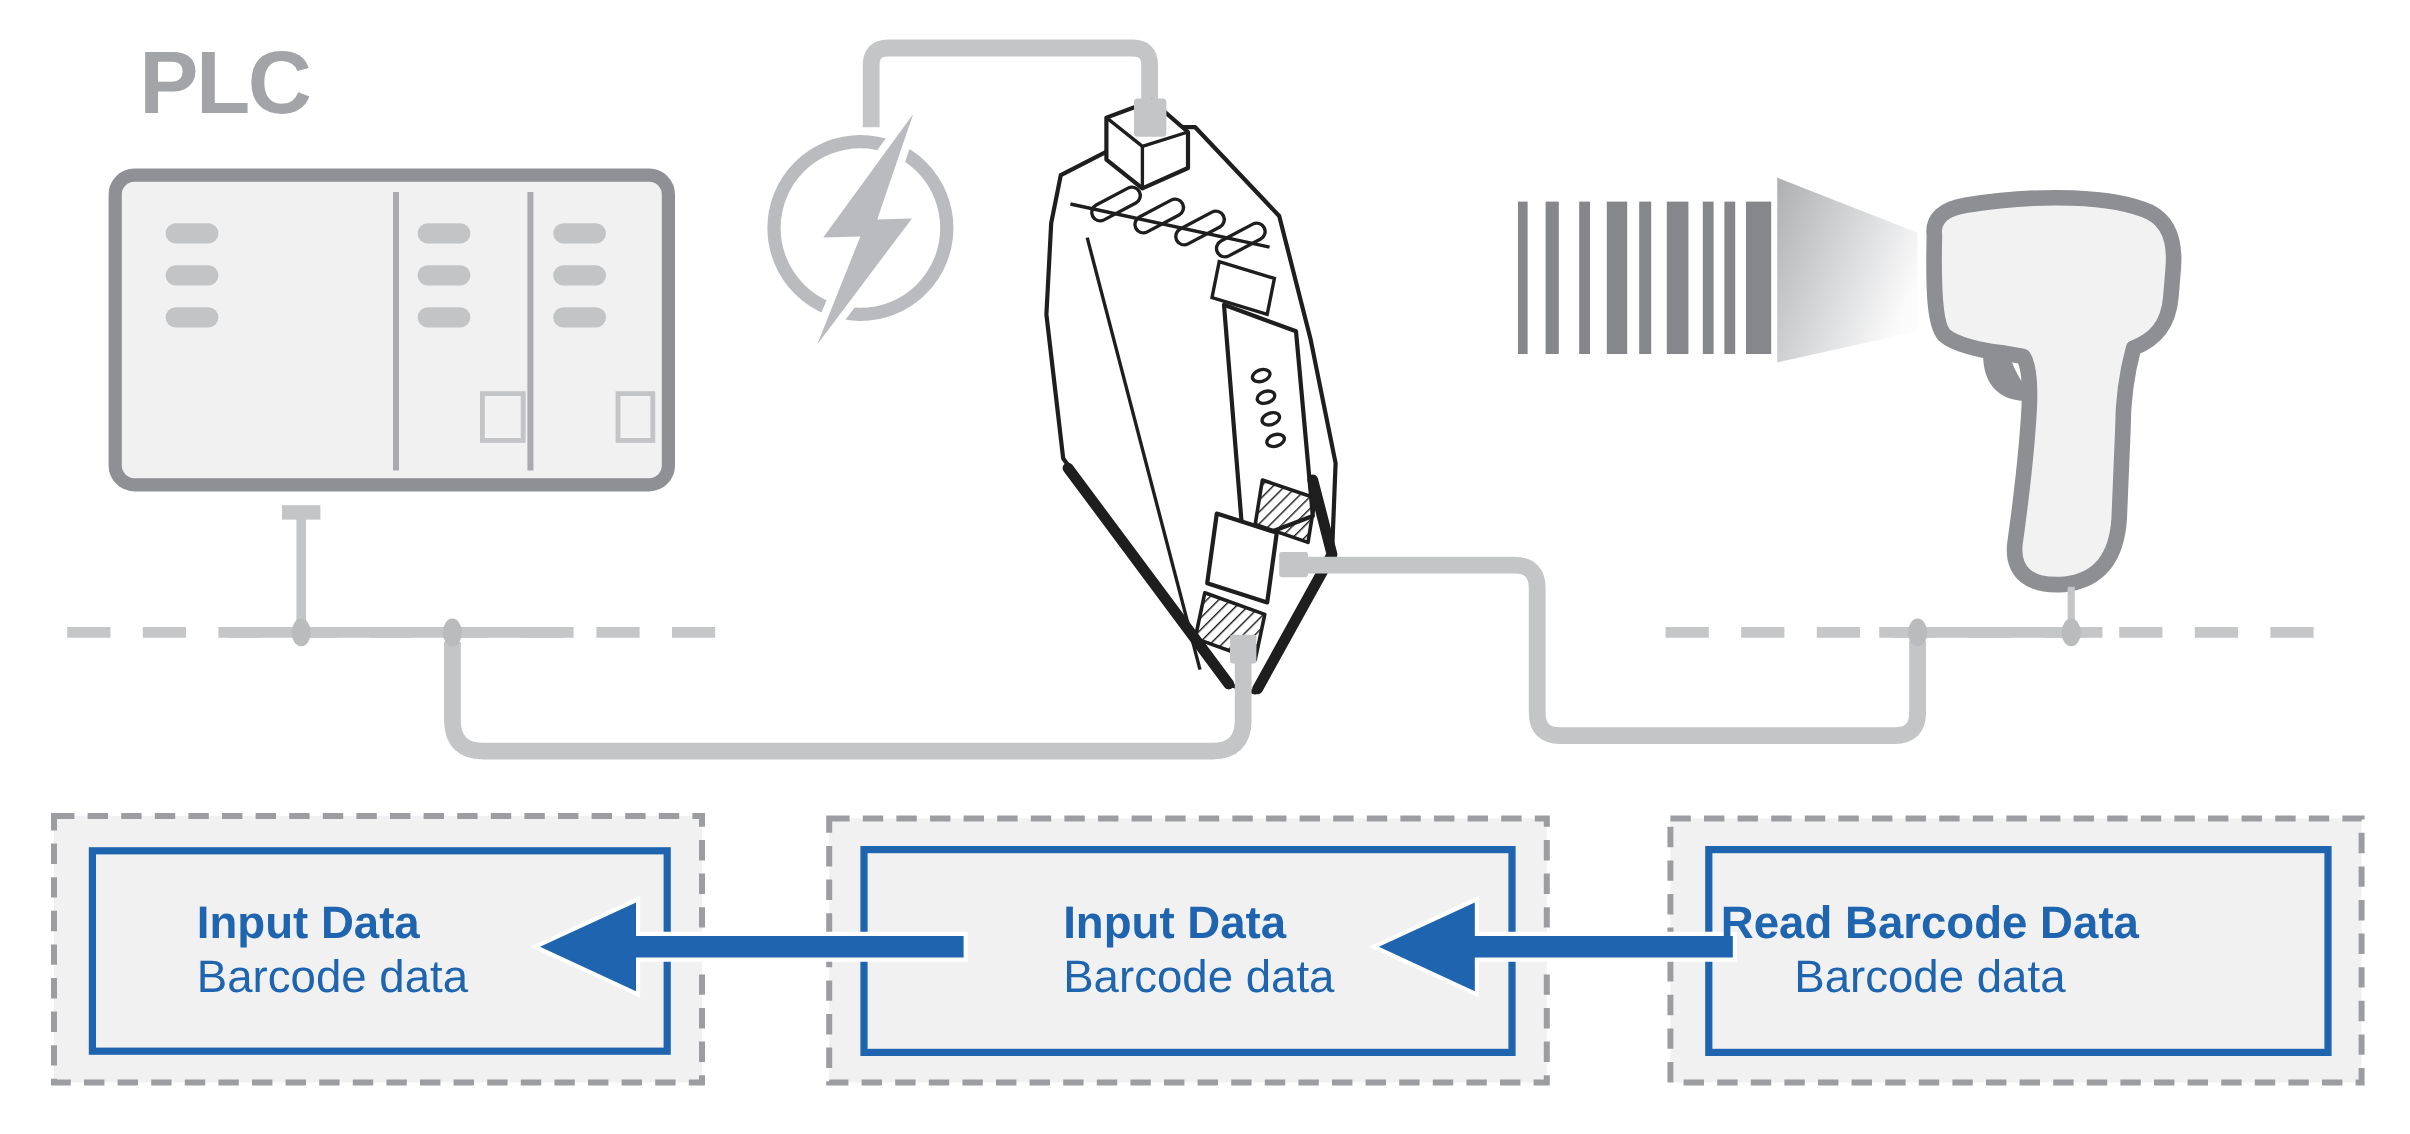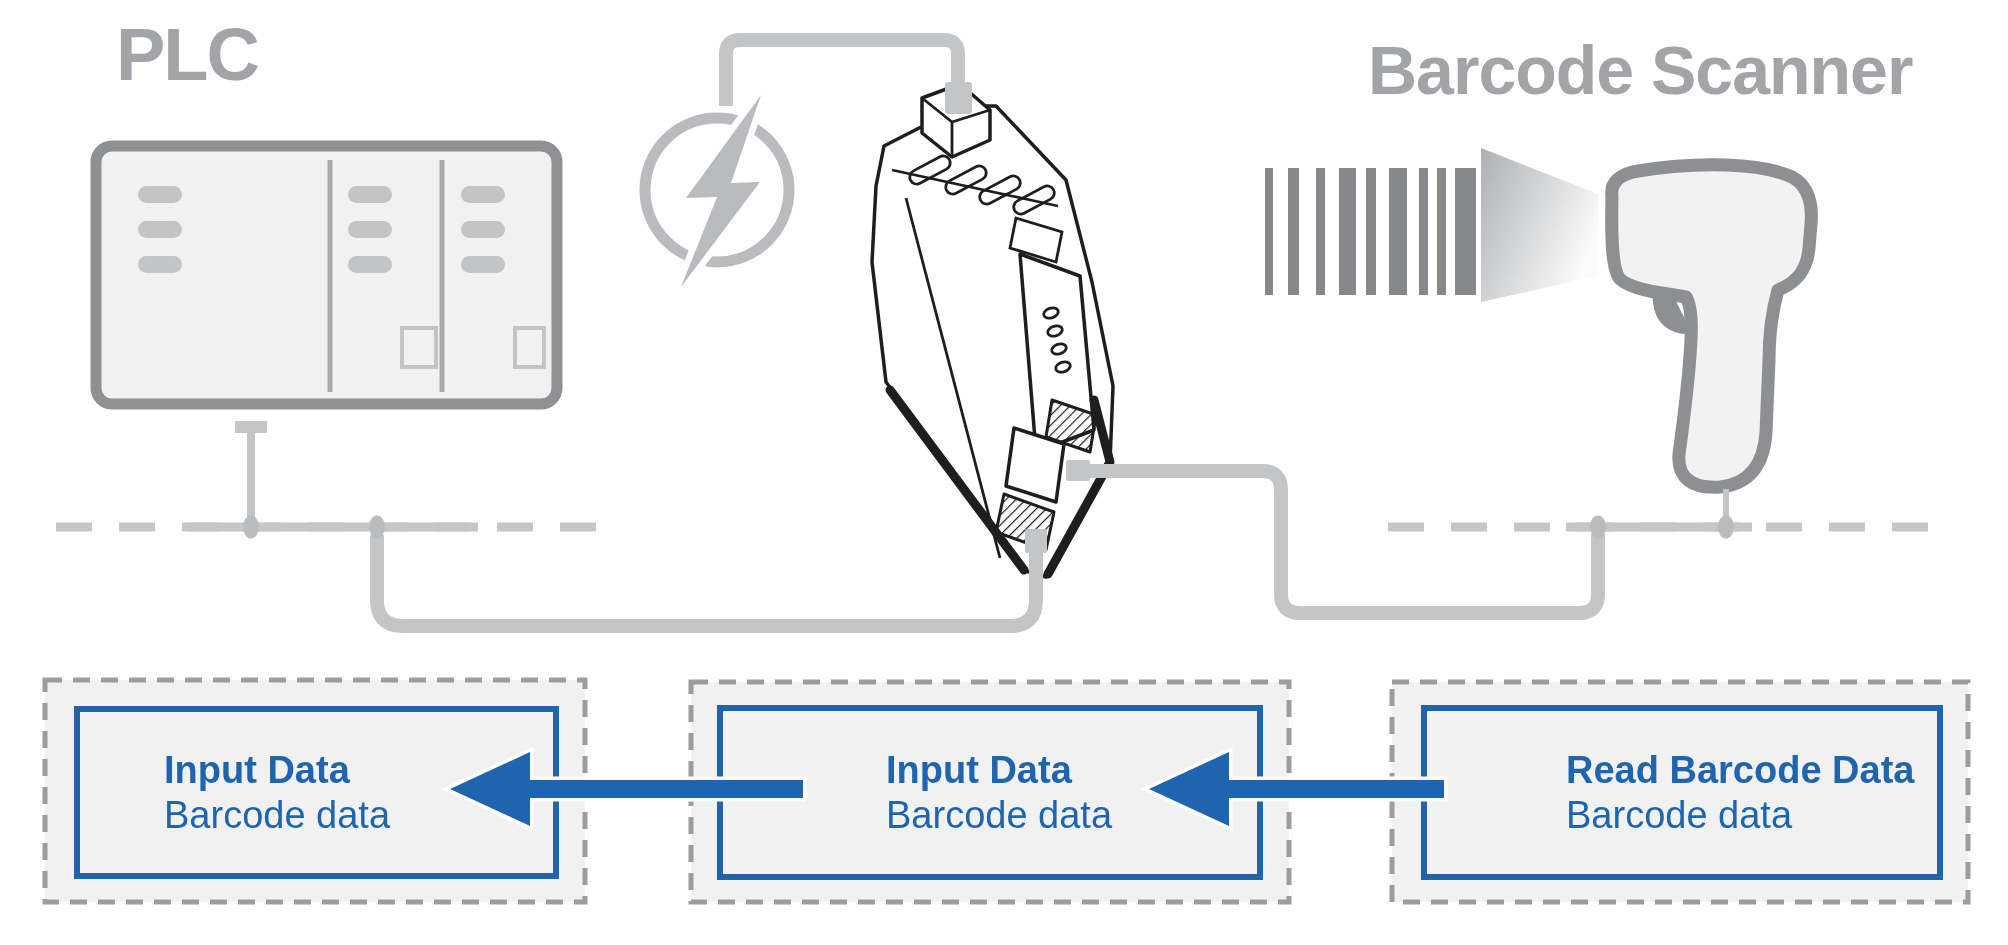--- a/index.html
+++ b/index.html
@@ -2,28 +2,28 @@
 <html style="--accent-blue: #1f64ae; --gray-heading: #a2a4a7; --gray-cable: #c3c5c7; --gray-dash: #c4c6c8; --gray-dot: #b9bbbd; --gray-outline: #8e9093; --gray-divider: #a9abae; --gray-pill: #c2c4c6; --gray-fill: #f1f1f2; --gray-bolt: #b9bbbe; --gray-scanner: #8d8f92; --gray-scanfill: #f2f2f3; --gray-barcode: #85878a; --gray-boxborder: #9b9da0; --ink: #1e1e1e;"><head>
 <meta charset="utf-8">
 <style>
   html,body{margin:0;padding:0;background:#fff;}
   .stage{
     position:relative;width:2008px;height:945px;background:#ffffff;
     font-family:"Liberation Sans",sans-serif;overflow:hidden;
   }
   .stage svg{position:absolute;left:0;top:0;}
   .heading{position:absolute;font-weight:bold;color:var(--gray-heading,#a2a4a7);white-space:nowrap;line-height:1;}
-  #plc-label{left:116px;top:18px;font-size:74px;letter-spacing:-2px;}
+  #plc-label{left:116px;top:32px;font-size:74px;letter-spacing:-2px;}
   #scanner-label{left:1368px;top:36px;font-size:68px;letter-spacing:-1px;}
   .box-text{position:absolute;top:748px;font-size:38px;line-height:45px;color:var(--accent-blue,#1f64ae);white-space:nowrap;margin-left:40px;}
   .box-text .title{font-weight:bold;display:block;}
   .box-text .subtitle{display:block;}
   #box-text-plc{left:124px;}
   #box-text-gateway{left:846px;}
-  #box-text-scanner{left:1526px;}
+  #box-text-scanner{left:1394px;text-align:center;}
 
   
   .busdash{stroke:var(--gray-dash,#c4c6c8);stroke-width:9;stroke-dasharray:36 27;fill:none;}
   .bussolid{stroke:var(--gray-dash,#c4c6c8);stroke-width:9;fill:none;}
   .cable{stroke:var(--gray-cable,#c3c5c7);stroke-width:14;fill:none;}
   .stem{stroke:var(--gray-cable,#c3c5c7);fill:none;}
   .plug{fill:var(--gray-cable,#c3c5c7);}
   .dot{fill:var(--gray-dot,#b9bbbd);}
   .plcbox{fill:var(--gray-fill,#f1f1f2);stroke:var(--gray-outline,#8e9093);stroke-width:11;}
   .divider{stroke:var(--gray-divider,#a9abae);stroke-width:5;}
@@ -194,21 +194,20 @@
       <rect class="innerbox" x="1424" y="708" width="516" height="169"></rect>
     </g>
 
     <g>
       <polygon class="arrow" points="450,789 530,752 530,780 803,780 803,798 530,798 530,826"></polygon>
       <polygon class="arrow" points="1149,789 1229,752 1229,780 1444,780 1444,798 1229,798 1229,826"></polygon>
     </g>
   </svg>
 
   <div class="heading" id="plc-label">PLC</div>
-  <div class="heading" id="scanner-label">Barcode Scanner</div>
 
   <div class="box-text" id="box-text-plc">
     <span class="title">Input Data</span>
     <span class="subtitle">Barcode data</span>
   </div>
   <div class="box-text" id="box-text-gateway">
     <span class="title">Input Data</span>
     <span class="subtitle">Barcode data</span>
   </div>
   <div class="box-text" id="box-text-scanner">

